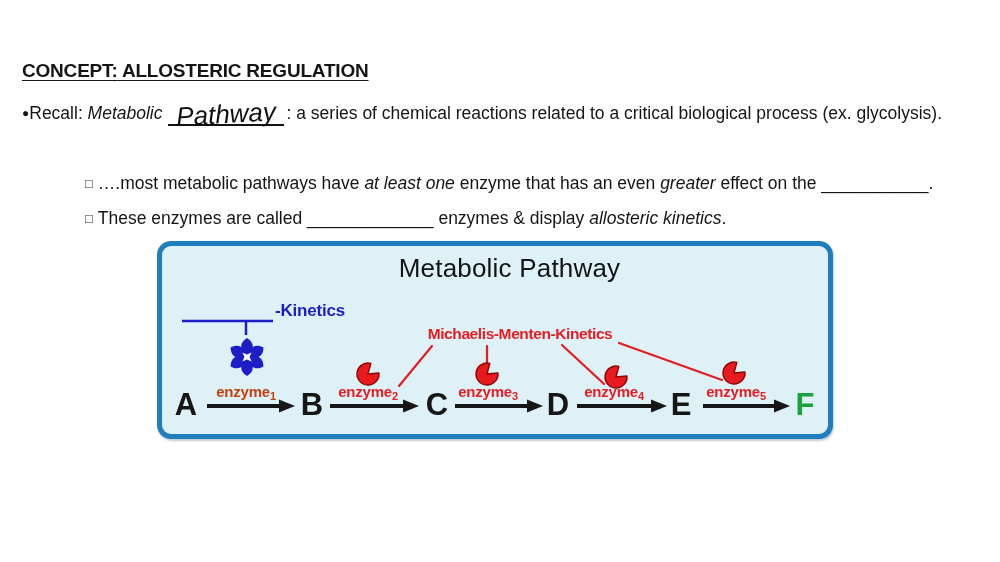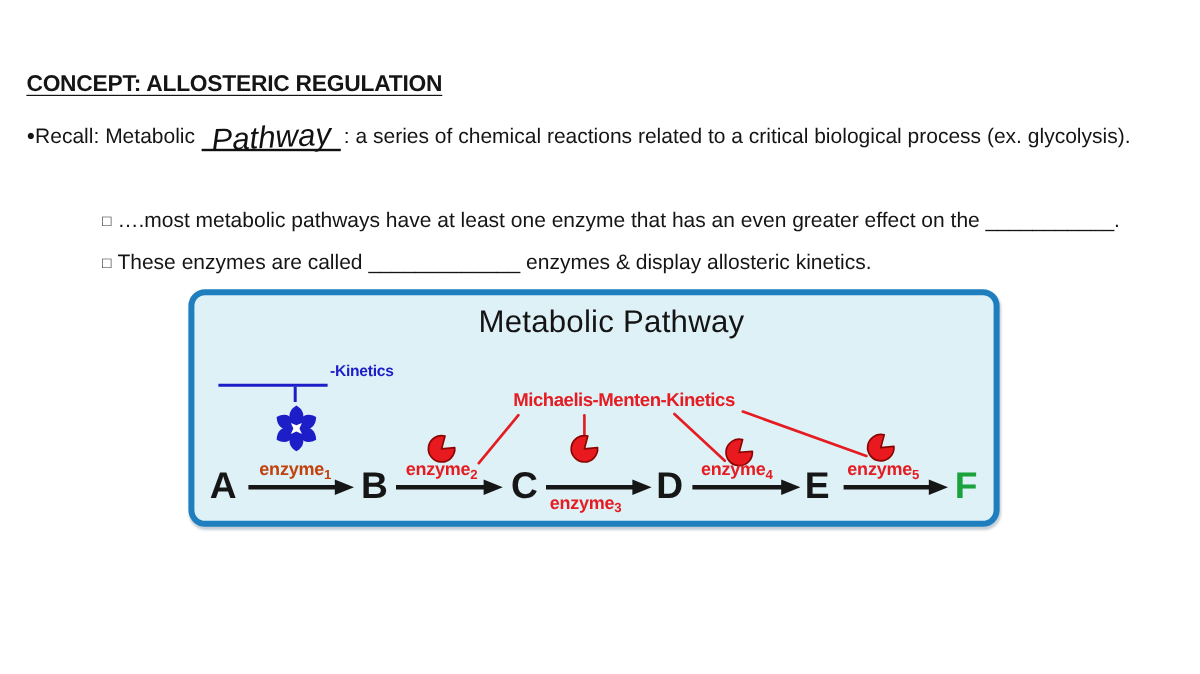--- a/index.html
+++ b/index.html
@@ -10,21 +10,21 @@
   }
   .abs { position:absolute; }
   
   #heading {
     left:22px; top:60px; font-size:19px; letter-spacing:-0.2px;
     text-decoration:underline; text-underline-offset:3px; white-space:pre;
   }
   #heading .b { font-weight:bold; }
   
   .line { white-space:pre; font-size:17.5px; line-height:26px; }
-  .line .it { }
+  .line .it { font-style:italic; }
   .marker-dot { font-size:12px; vertical-align:2px; }
   .marker-sq { font-size:13px; color:#2a2a2a; margin-right:5px; vertical-align:1px; }
   
   .handblank {
     display:inline-block; width:116px; height:30px;
     border-bottom:2.5px solid #111; vertical-align:-7px;
     margin:0 3px 0 5px; position:relative;
   }
   .hand {
     position:absolute; left:4px; bottom:-3px; width:108px; text-align:center;
@@ -36,21 +36,21 @@
     left:157px; top:241px; width:676px; height:198px;
     border:5px solid #1f7fbe; border-radius:14px; background:#ddf1f6;
     box-shadow:1px 2px 2px rgba(20,60,90,0.25);
   }
   #diagram-title {
     left:0; top:7px; width:666px; text-align:center;
     font-size:26px; color:#141414; letter-spacing:0.2px;padding-left:29px;
   }
   #diagram svg { position:absolute; left:0; top:0; }
   .kin-label {
-    left:113px; top:55px; font-size:13px; font-weight:bold; color:#1e1ec8;
+    left:113px; top:55px; font-size:17px; font-weight:bold; color:#1e1ec8;
     letter-spacing:-0.2px; white-space:pre;
   }
   .mmk-label {
     left:248px; top:79px; width:220px; text-align:center;
     font-size:15.5px; font-weight:bold; color:#e51c22; letter-spacing:-0.4px;
     white-space:pre;
   }
   .enz {
     top:137px; width:100px; text-align:center;
     font-size:15px; font-weight:bold; letter-spacing:-0.2px; white-space:pre;
@@ -127,21 +127,21 @@
       </g>
     </svg>
 
     <div id="diagram-title" class="abs">Metabolic Pathway</div>
 
     <div class="kin-label abs">-Kinetics</div>
     <div class="mmk-label abs">Michaelis-Menten-Kinetics</div>
 
     <div class="enz blue abs" style="left:34px;"><span>enzyme</span><sub>1</sub></div>
     <div class="enz red abs" style="left:156px;text-align:center;"><span>enzyme</span><sub>2</sub></div>
-    <div class="enz red abs" style="left:276px;margin-top:28px;"><span>enzyme</span><sub>3</sub></div>
+    <div class="enz red abs" style="left:276px;"><span>enzyme</span><sub>3</sub></div>
     <div class="enz red abs" style="left:402px;"><span>enzyme</span><sub>4</sub></div>
     <div class="enz red abs" style="left:524px;"><span>enzyme</span><sub>5</sub></div>
 
     <div class="node abs" style="left:2px;">A</div>
     <div class="node abs" style="left:128px;">B</div>
     <div class="node abs" style="left:253px;">C</div>
     <div class="node abs" style="left:374px;">D</div>
     <div class="node abs" style="left:497px;">E</div>
     <div class="node green abs" style="left:621px;">F</div>
 

